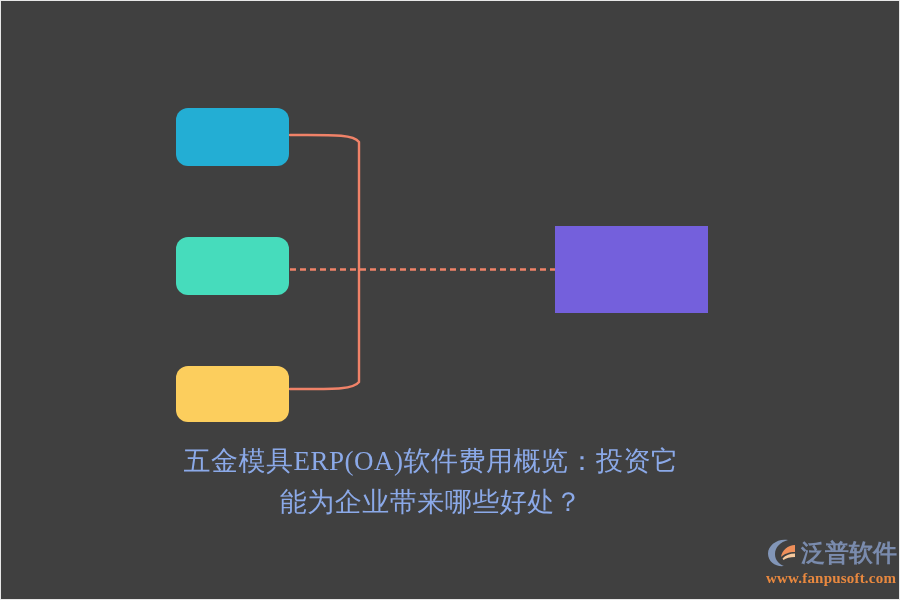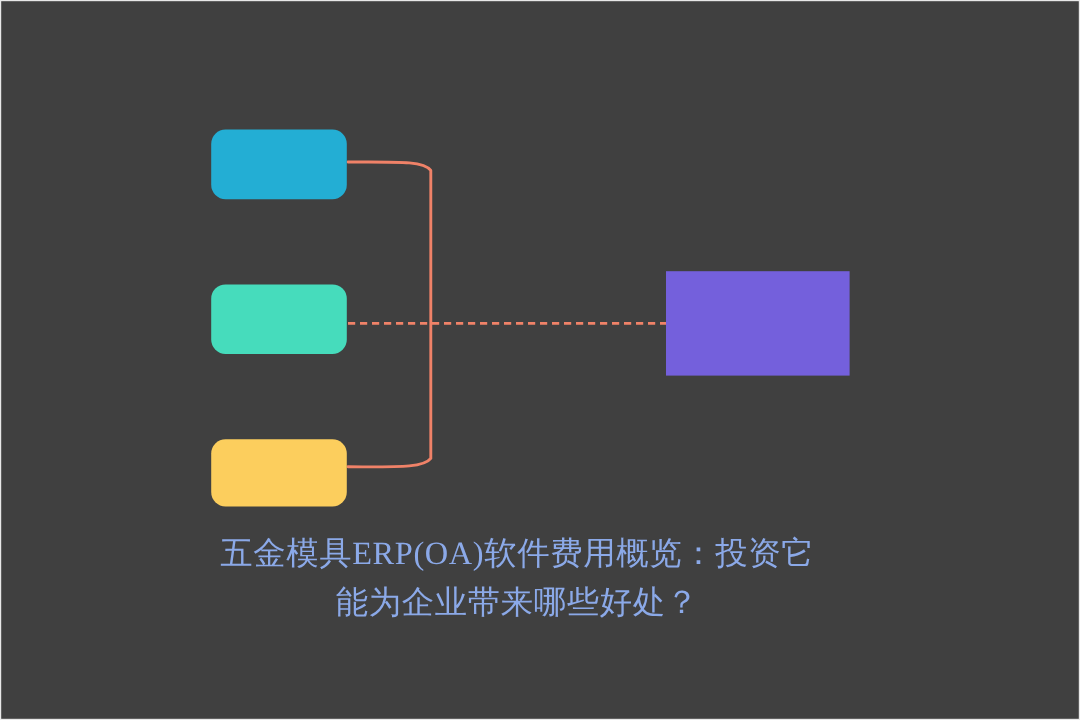--- a/index.html
+++ b/index.html
@@ -140,14 +140,27 @@
   </svg>
 
   <div class="node rounded" id="node-blue"></div>
   <div class="node rounded" id="node-green"></div>
   <div class="node rounded" id="node-yellow"></div>
   <div class="node" id="node-purple"></div>
 
   <div id="title-block">五金模具ERP(OA)软件费用概览：投资它
 能为企业带来哪些好处？</div>
 
+  <div id="brand">
+    <div id="brand-row">
+      <svg id="brand-mark" viewBox="0 0 66 62" xmlns="http://www.w3.org/2000/svg">
+        <path d="M44 6 C24 2, 4 16, 4 33 C4 50, 20 60, 36 58
+                 C26 54, 18 46, 18 34 C18 20, 29 10, 44 6 Z" fill="#8296b8"></path>
+        <path d="M30 40 C32 26, 44 16, 58 16 C58 16, 58 26, 58 30
+                 C46 30, 36 34, 30 40 Z" fill="#ef8f5a"></path>
+        <path d="M33 43 C39 36, 48 33, 58 33 L58 40 C48 40, 40 42, 35 46 Z" fill="#f7c89c"></path>
+      </svg>
+      <div id="brand-name">泛普软件</div>
+    </div>
+    <div id="brand-url">www.fanpusoft.com</div>
+  </div>
 
 </div>
 
 </body></html>

